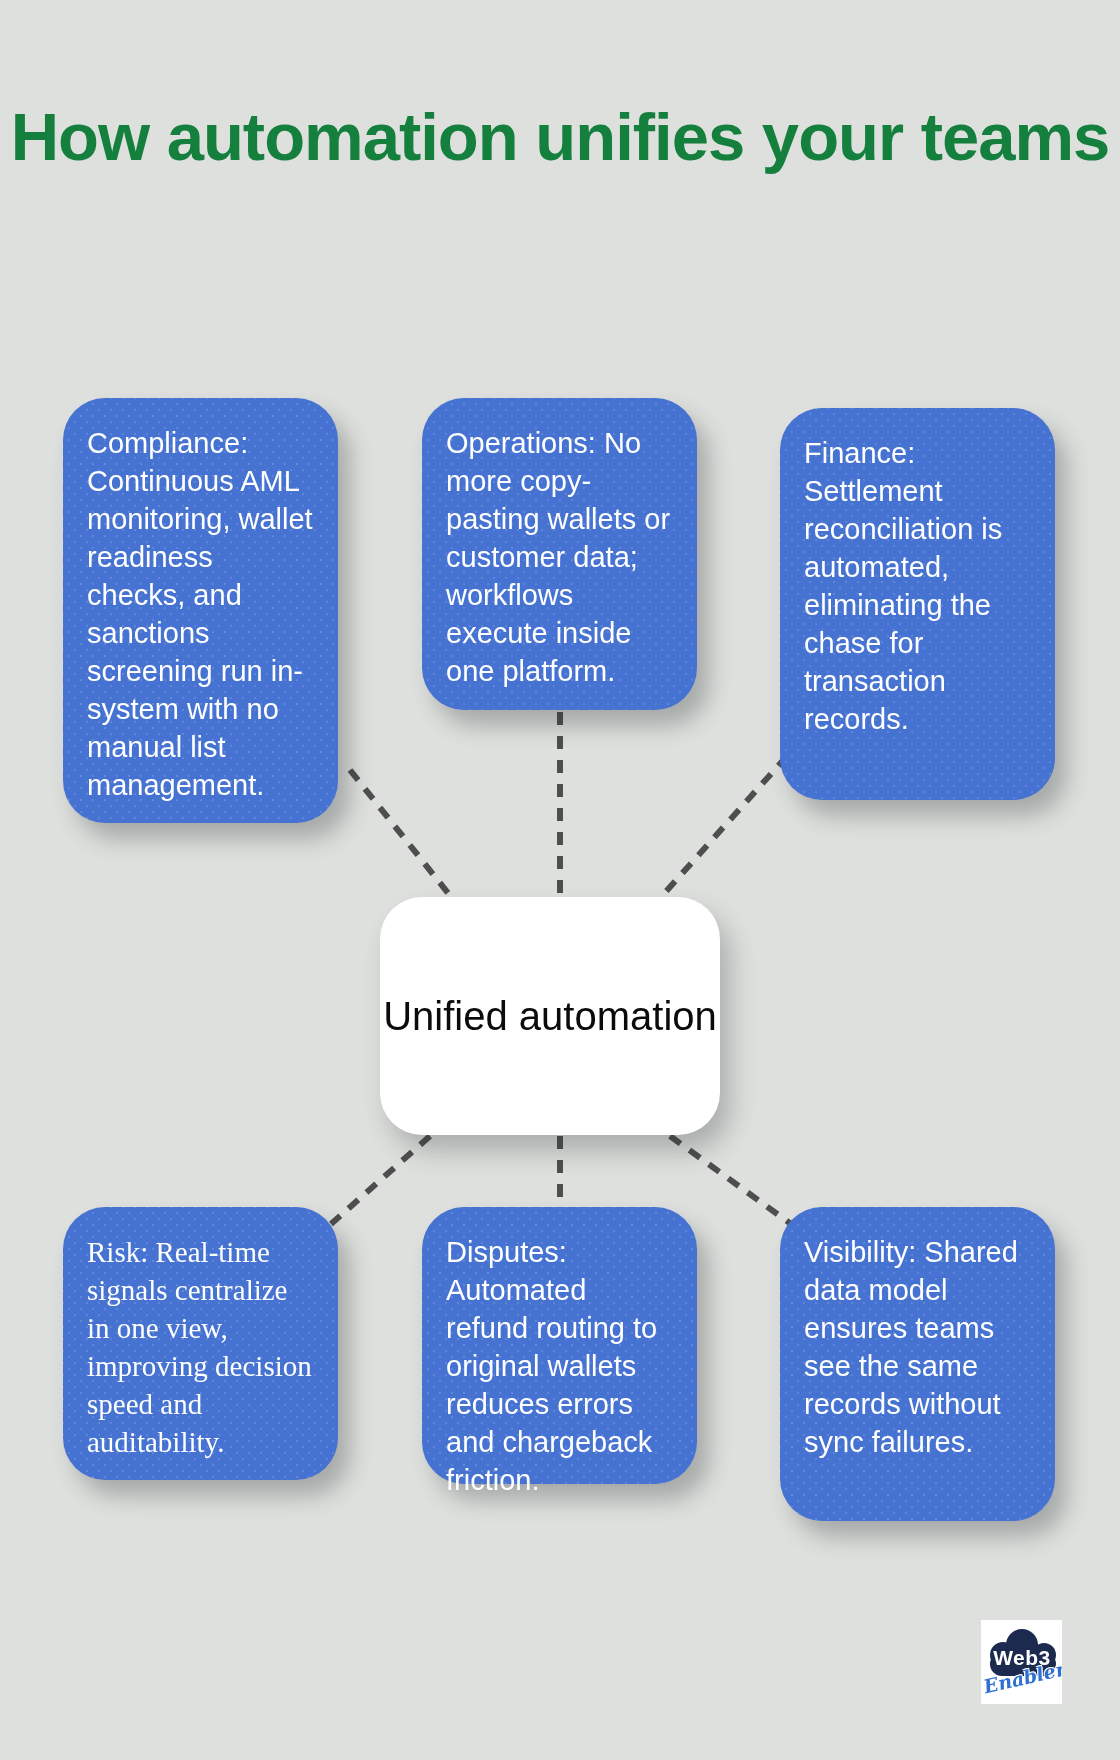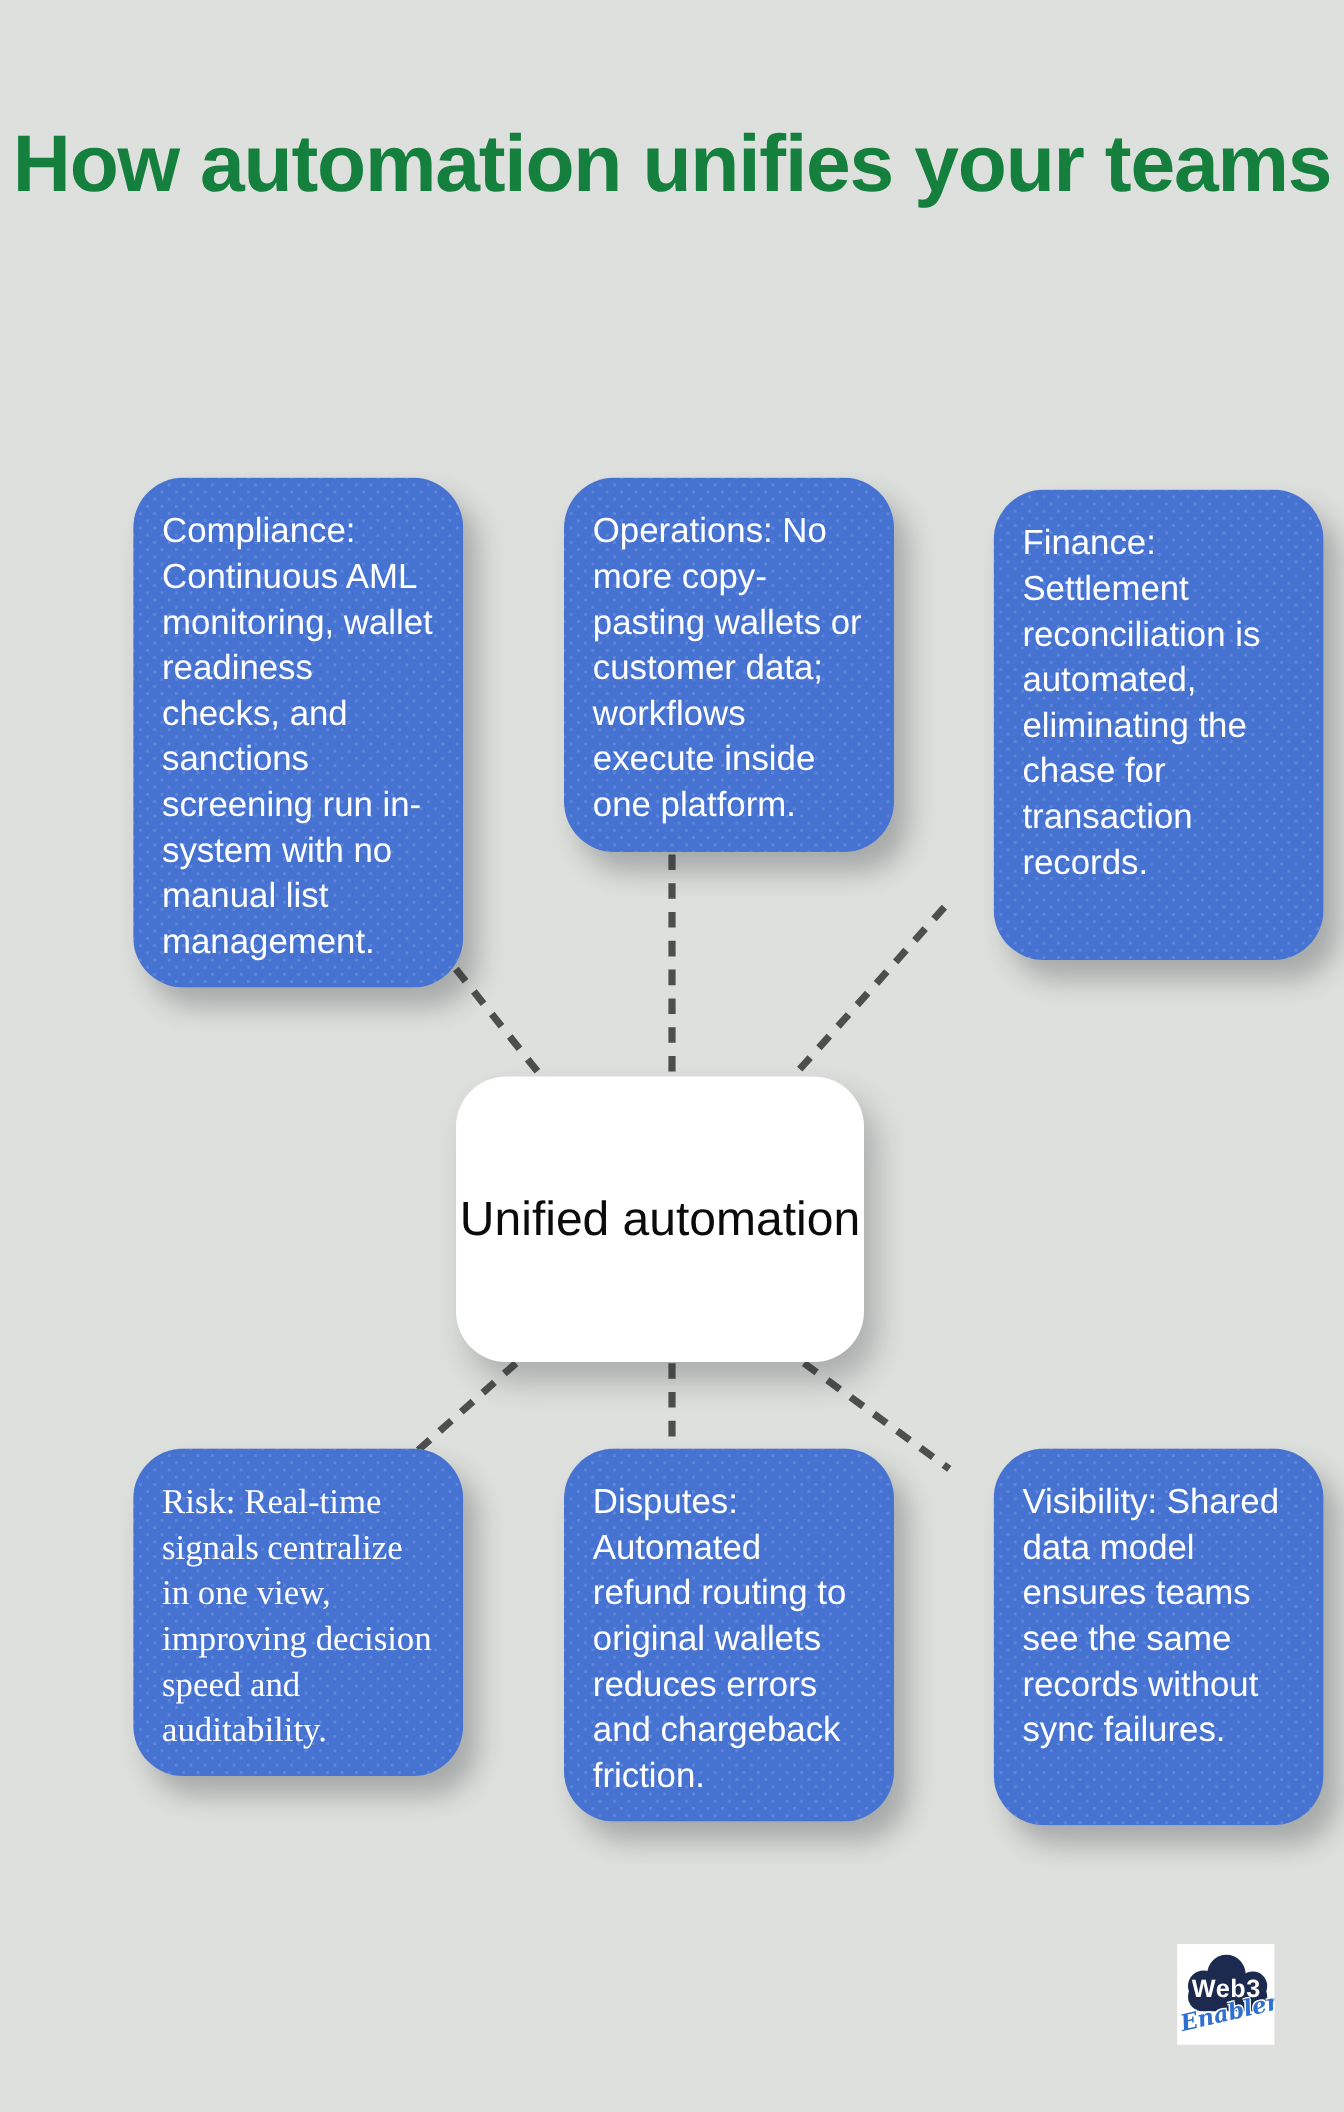--- a/index.html
+++ b/index.html
@@ -31,27 +31,26 @@
     background-image:
       radial-gradient(rgba(255,255,255,0.13) 1.2px, transparent 1.4px),
       radial-gradient(rgba(255,255,255,0.13) 1.2px, transparent 1.4px);
     background-size:12px 12px;
     background-position:0 0, 6px 6px;
     border-radius:42px;
     color:#ffffff;
     font-size:29px;
     line-height:38px;
     box-shadow:12px 16px 22px rgba(40,45,50,0.30);
-    margin-left:48px;
   }
   .card-compliance { left:63px;  top:398px;  height:425px; }
   .card-operations { left:422px; top:398px;  height:312px; }
   .card-finance    { left:780px; top:408px;  height:392px; }
   .card-risk       { left:63px;  top:1207px; height:273px;font-family:Liberation Serif, serif; }
-  .card-disputes   { left:422px; top:1207px; height:311px; }
+  .card-disputes   { left:422px; top:1207px; height:277px; }
   .card-visibility { left:780px; top:1207px; height:314px; }
   .hub {
     position:absolute;
     left:380px; top:897px;
     width:340px; height:238px;
     background:#ffffff;
     border-radius:42px;
     box-shadow:10px 16px 26px rgba(40,45,50,0.28);
     display:flex; align-items:center; justify-content:center;
     text-align:center;

